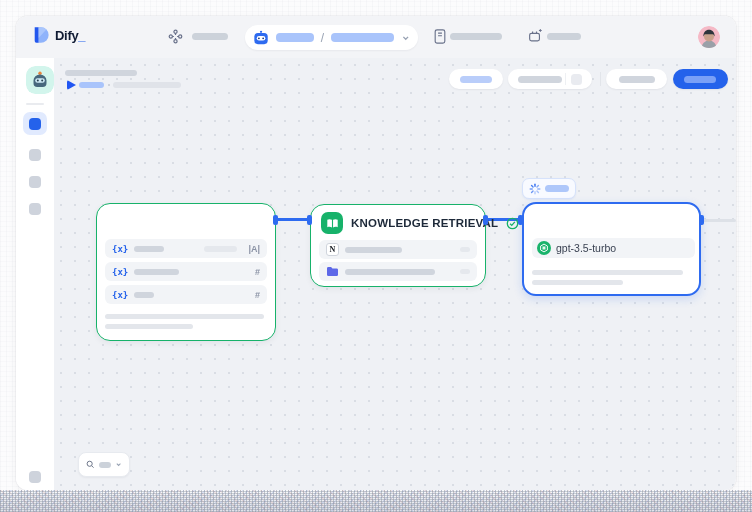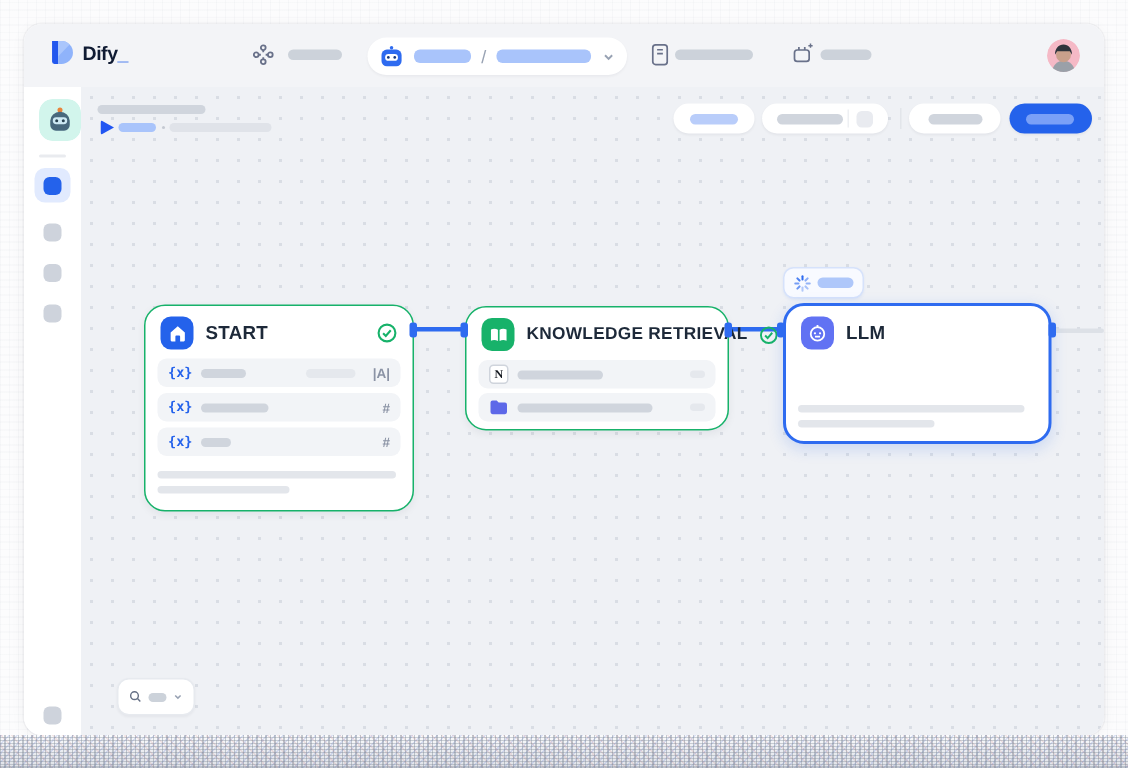--- a/index.html
+++ b/index.html
@@ -214,32 +214,20 @@
     <div class="edge" style="left:222px; top:160px; width:37px;"></div>
     <div class="handle" style="left:219px; top:156.5px;"></div>
     <div class="handle" style="left:253px; top:156.5px;"></div>
     <div class="edge" style="left:432px; top:160px; width:37px;"></div>
     <div class="handle" style="left:429px; top:156.5px;"></div>
     <div class="handle" style="left:464px; top:156.5px;"></div>
     <div class="edge edge-gray" style="left:649px; top:160.5px; width:33px;"></div>
     <div class="handle" style="left:645px; top:156.5px;"></div>
 
     <section class="node node-green" style="left:42px; top:145px; width:180px; height:138px;">
-      <div class="node-head">
-        <div class="node-icon" style="background:#2462eb;">
-          <svg width="13" height="13" viewBox="0 0 14 14" fill="#fff">
-              <path d="M7 1.6L1.9 6.1v5.6a.8.8 0 0 0 .8.8h2.6V9a.7.7 0 0 1 .7-.7h2a.7.7 0 0 1 .7.7v3.5h2.6a.8.8 0 0 0 .8-.8V6.1z"></path>
-            </svg>
-        </div>
-        <span class="node-title">START</span>
-        <svg class="node-check" viewBox="0 0 14 14" fill="none" stroke="#17b26a" stroke-width="1.4">
-          <circle cx="7" cy="7" r="5.6"></circle>
-            <path d="M4.4 7.2l1.8 1.8 3.3-3.8"></path>
-        </svg>
-      </div>
       <div class="nrow" style="top:35px;">
         <span class="var-glyph">{x}</span>
         <div class="rb" style="width:30px;"></div>
         <div class="rb-light" style="width:33px; margin-left:auto;"></div>
         <span class="type-glyph" style="margin-left:5px;">|A|</span>
       </div>
       <div class="nrow" style="top:58px;">
         <span class="var-glyph">{x}</span>
         <div class="rb" style="width:45px;"></div>
         <span class="type-glyph">#</span>
@@ -291,31 +279,29 @@
         <path d="M10.2 7h2.4" opacity=".5"></path>
           <path d="M3 3l1.7 1.7" opacity=".85"></path>
           <path d="M9.3 9.3L11 11" opacity=".4"></path>
         <path d="M11 3L9.3 4.7" opacity=".55"></path>
           <path d="M4.7 9.3L3 11" opacity=".7"></path>
       </svg>
       <div class="ph-blue" style="width:24px; height:7px; background:#aec7fa;"></div>
     </div>
 
     <section class="node node-blue" style="left:468px; top:144px; width:179px; height:94px;">
-      <div class="node-head">
-        <div class="node-icon" style="background:#6172f3;">
-          <svg width="14" height="14" viewBox="0 0 14 14" fill="none" stroke="#fff" stroke-width="1.2">
-            <circle cx="7" cy="7.6" r="4.5"></circle>
-              <path d="M7 3.1V1.6"></path>
-            <circle cx="5.3" cy="7.2" r=".75" fill="#fff" stroke="none"></circle>
-              <circle cx="8.7" cy="7.2" r=".75" fill="#fff" stroke="none"></circle>
-            <path d="M5.3 9.4h3.4"></path>
-          </svg>
-        </div>
-        <span class="node-title">LLM</span>
+      <div class="model-row">
+        <svg width="14" height="14" viewBox="0 0 14 14">
+          <circle cx="7" cy="7" r="7" fill="#1ab36b"></circle>
+          <g stroke="#fff" stroke-width=".95" fill="none">
+            <path d="M7 3.1l3.4 1.95v3.9L7 10.9 3.6 8.95v-3.9z"></path>
+            <path d="M7 5.05v3.9M5.3 6l3.4 1.95M5.3 7.95L8.7 6"></path>
+          </g>
+        </svg>
+        <span class="model-name">gpt-3.5-turbo</span>
       </div>
       <div class="nline" style="top:66px; width:151px;"></div>
       <div class="nline" style="top:76px; width:91px;"></div>
     </section>
 
     <div class="zoom-ctl">
       <svg width="11" height="11" viewBox="0 0 12 12" fill="none" stroke="#667085" stroke-width="1.3">
         <circle cx="5" cy="5" r="3.5"></circle>
           <path d="M7.7 7.7l2.6 2.6"></path>
       </svg>

